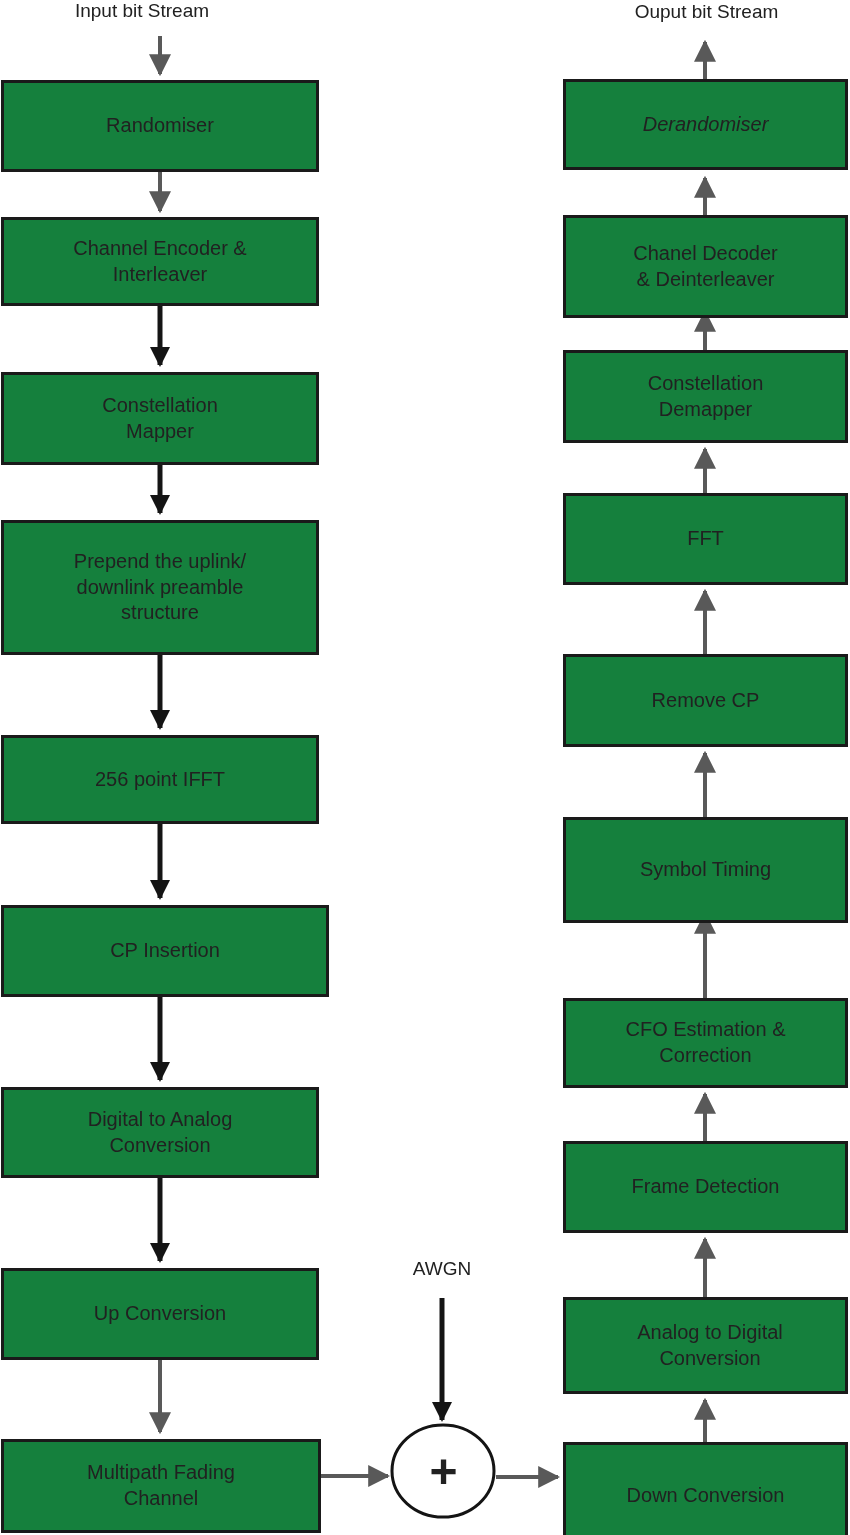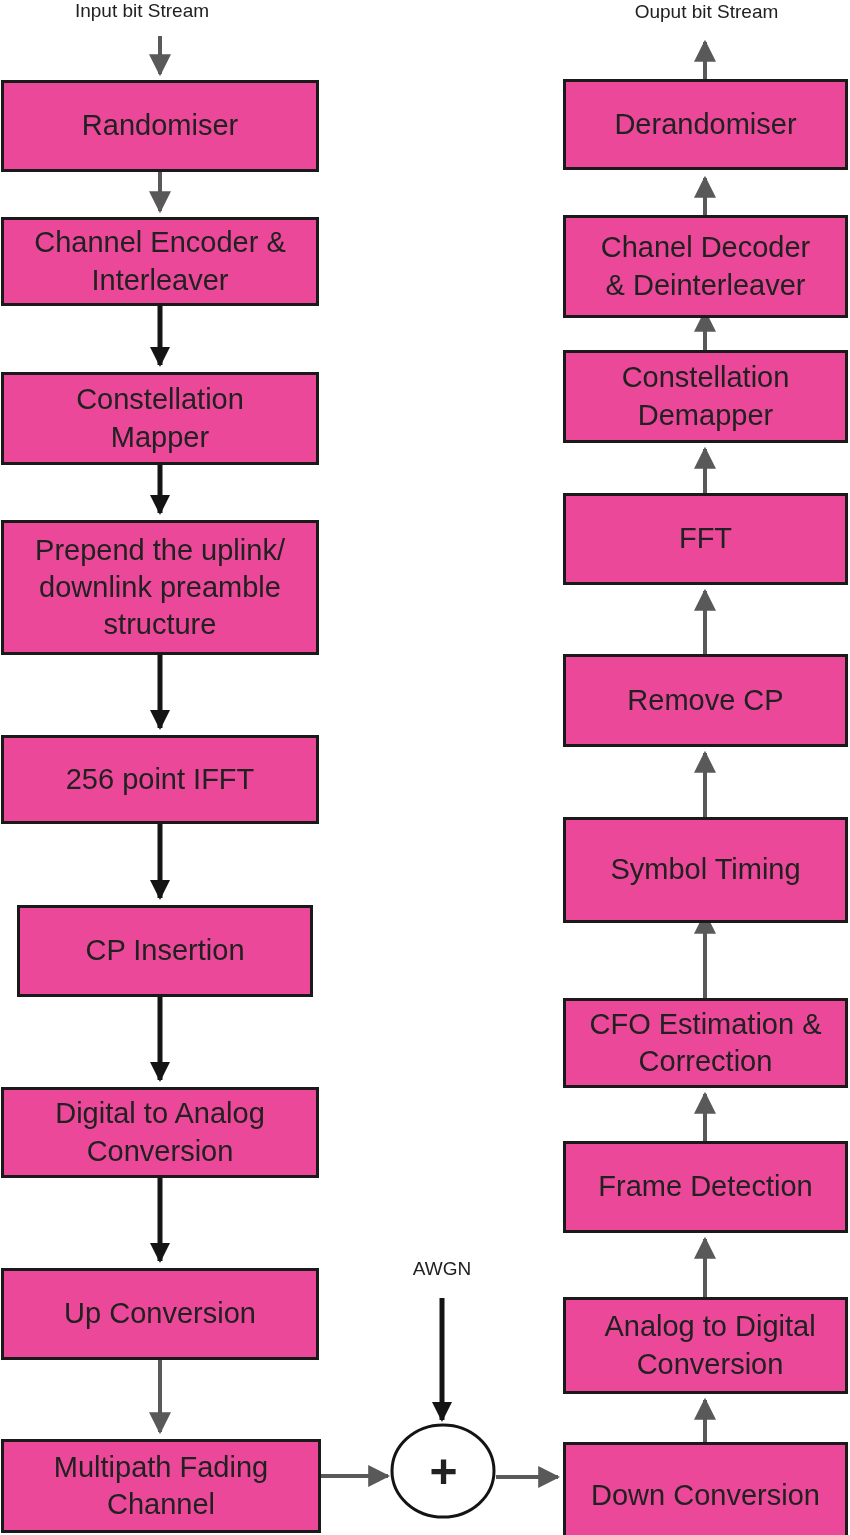--- a/index.html
+++ b/index.html
@@ -31,23 +31,23 @@
   .ab { stroke: var(--arrowBlack, #141414); stroke-width: 5; }
   .node-circle {
     fill: #ffffff;
     stroke: var(--arrowBlack, #141414);
     stroke-width: 3;
   }
   .box {
     position: absolute;
     box-sizing: border-box;
     border: 3px solid var(--border, #1a1a1a);
-    background: #ec4899;
+    background: #15803d;
     color: var(--ink, #212121);
-    font-size: 29px;
+    font-size: 20px;
     line-height: 1.28;
     display: flex;
     align-items: center;
     justify-content: center;
     text-align: center;
     white-space: pre-line;
   }
   .flabel {
     position: absolute;
     color: var(--ink, #212121);
@@ -115,28 +115,28 @@
 
   <div class="box" style="left:1px; top:80px;   width:318px; height:92px;">Randomiser</div>
   <div class="box" style="left:1px; top:217px;  width:318px; height:89px;">Channel Encoder &amp;
 Interleaver</div>
   <div class="box" style="left:1px; top:372px;  width:318px; height:93px;">Constellation
 Mapper</div>
   <div class="box" style="left:1px; top:520px;  width:318px; height:135px;">Prepend the uplink/
 downlink preamble
 structure</div>
   <div class="box" style="left:1px; top:735px;  width:318px; height:89px;">256 point IFFT</div>
-  <div class="box" style="left:17px; top:905px;  width:296px; height:92px;">CP Insertion</div>
+  <div class="box" style="left:1px; top:905px;  width:328px; height:92px;">CP Insertion</div>
   <div class="box" style="left:1px; top:1087px; width:318px; height:91px;">Digital to Analog
 Conversion</div>
   <div class="box" style="left:1px; top:1268px; width:318px; height:92px;">Up Conversion</div>
   <div class="box" style="left:1px; top:1439px; width:320px; height:94px;">Multipath Fading
 Channel</div>
 
-  <div class="box" style="left:563px; top:79px;   width:285px; height:91px;">Derandomiser</div>
+  <div class="box" style="left:563px; top:79px;   width:285px; height:91px;font-style:italic;">Derandomiser</div>
   <div class="box" style="left:563px; top:215px;  width:285px; height:103px;">Chanel Decoder
 &amp; Deinterleaver</div>
   <div class="box" style="left:563px; top:350px;  width:285px; height:93px;">Constellation
 Demapper</div>
   <div class="box" style="left:563px; top:493px;  width:285px; height:92px;">FFT</div>
   <div class="box" style="left:563px; top:654px;  width:285px; height:93px;">Remove CP</div>
   <div class="box" style="left:563px; top:817px;  width:285px; height:106px;">Symbol Timing</div>
   <div class="box" style="left:563px; top:998px;  width:285px; height:90px;">CFO Estimation &amp;
 Correction</div>
   <div class="box" style="left:563px; top:1141px; width:285px; height:92px;">Frame Detection</div>

